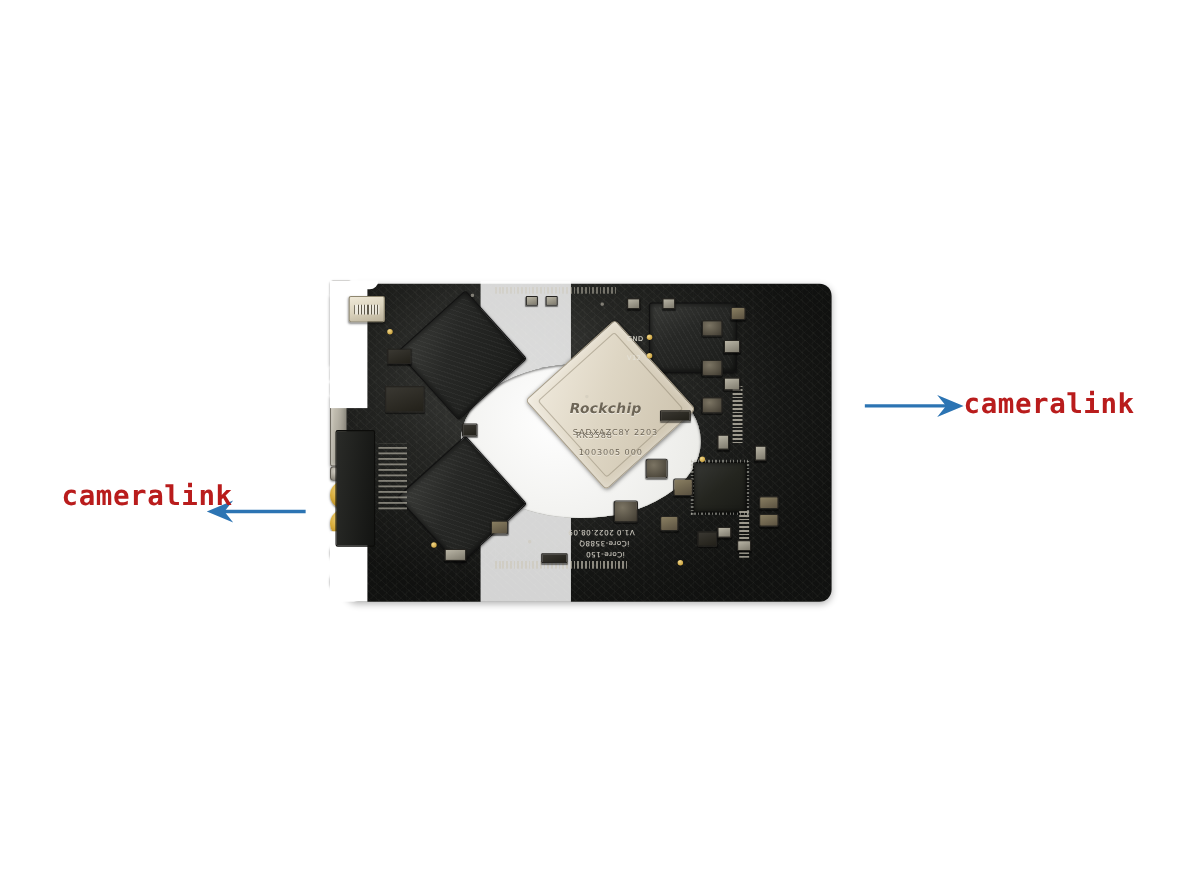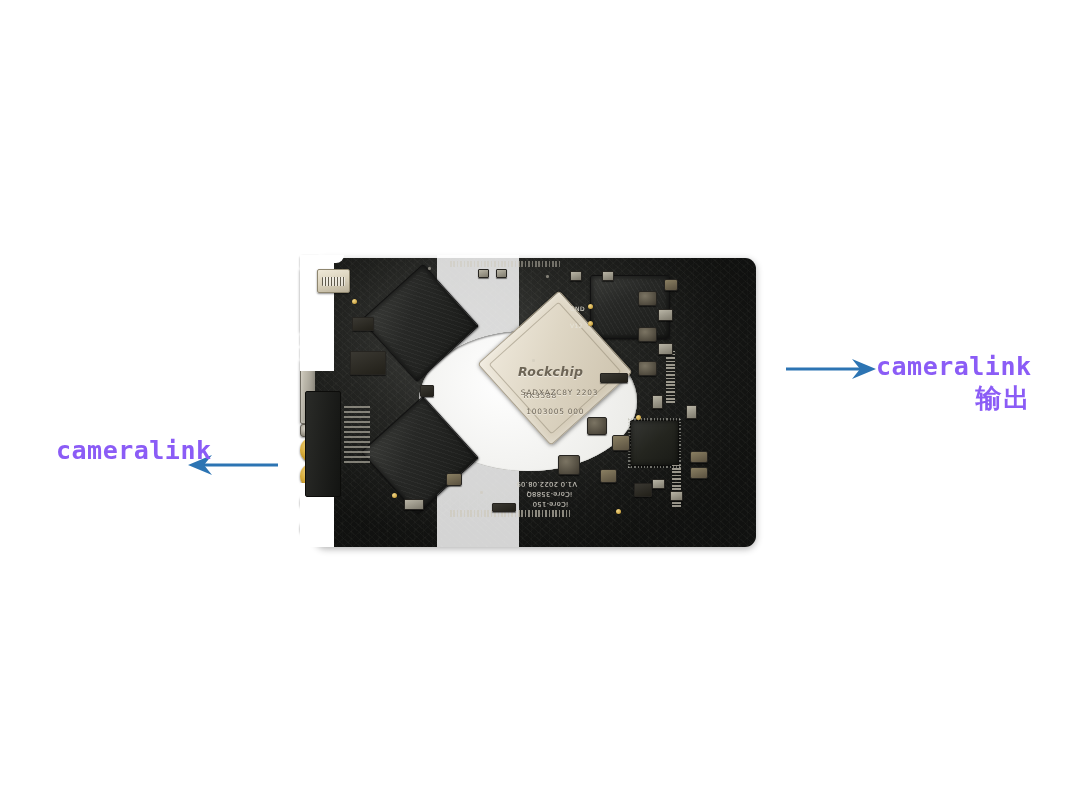--- a/index.html
+++ b/index.html
@@ -14,25 +14,25 @@
     position: relative;
     width: 1080px;
     height: 803px;
     background: #ffffff;
     overflow: hidden;
   }
 
   
   .annot-label {
     position: absolute;
-    color: #8b5cf6;
+    color: #b91c1c;
     font-family: "DejaVu Sans Mono", monospace;
     font-weight: bold;
     letter-spacing: 0.5px;
-    text-align: right;
+    text-align: left;
     line-height: 1.22;
     white-space: nowrap;
     user-select: none;
   }
   .annot-label .ltxt {
     display: block;
     font-size: 25px;
     font-family: "DejaVu Sans Mono", monospace;
   }
   .annot-label .lcjk {
@@ -366,21 +366,20 @@
     <div class="viadot" style="left:232px; top:104px;"></div>
     <div class="viadot" style="left:180px; top:236px;"></div>
   </div>
 
   <svg class="annot-arrow" style="left:786px; top:352px;" width="92" height="34" viewBox="0 0 92 34">
     <line x1="0" y1="17" x2="76" y2="17" stroke="#2c74b3" stroke-width="3"></line>
     <path d="M 90 17 L 66 7 L 74 17 L 66 27 Z" fill="#2c74b3"></path>
   </svg>
   <div class="annot-label" style="left:876px; top:352px;">
     <span class="ltxt">cameralink</span>
-    <span class="lcjk">输出</span>
   </div>
 
   <svg class="annot-arrow" style="left:186px; top:448px;" width="92" height="34" viewBox="0 0 92 34">
     <line x1="92" y1="17" x2="16" y2="17" stroke="#2c74b3" stroke-width="3"></line>
     <path d="M 2 17 L 26 7 L 18 17 L 26 27 Z" fill="#2c74b3"></path>
   </svg>
   <div class="annot-label" style="left:56px; top:436px;">
     <span class="ltxt">cameralink</span>
   </div>
 

